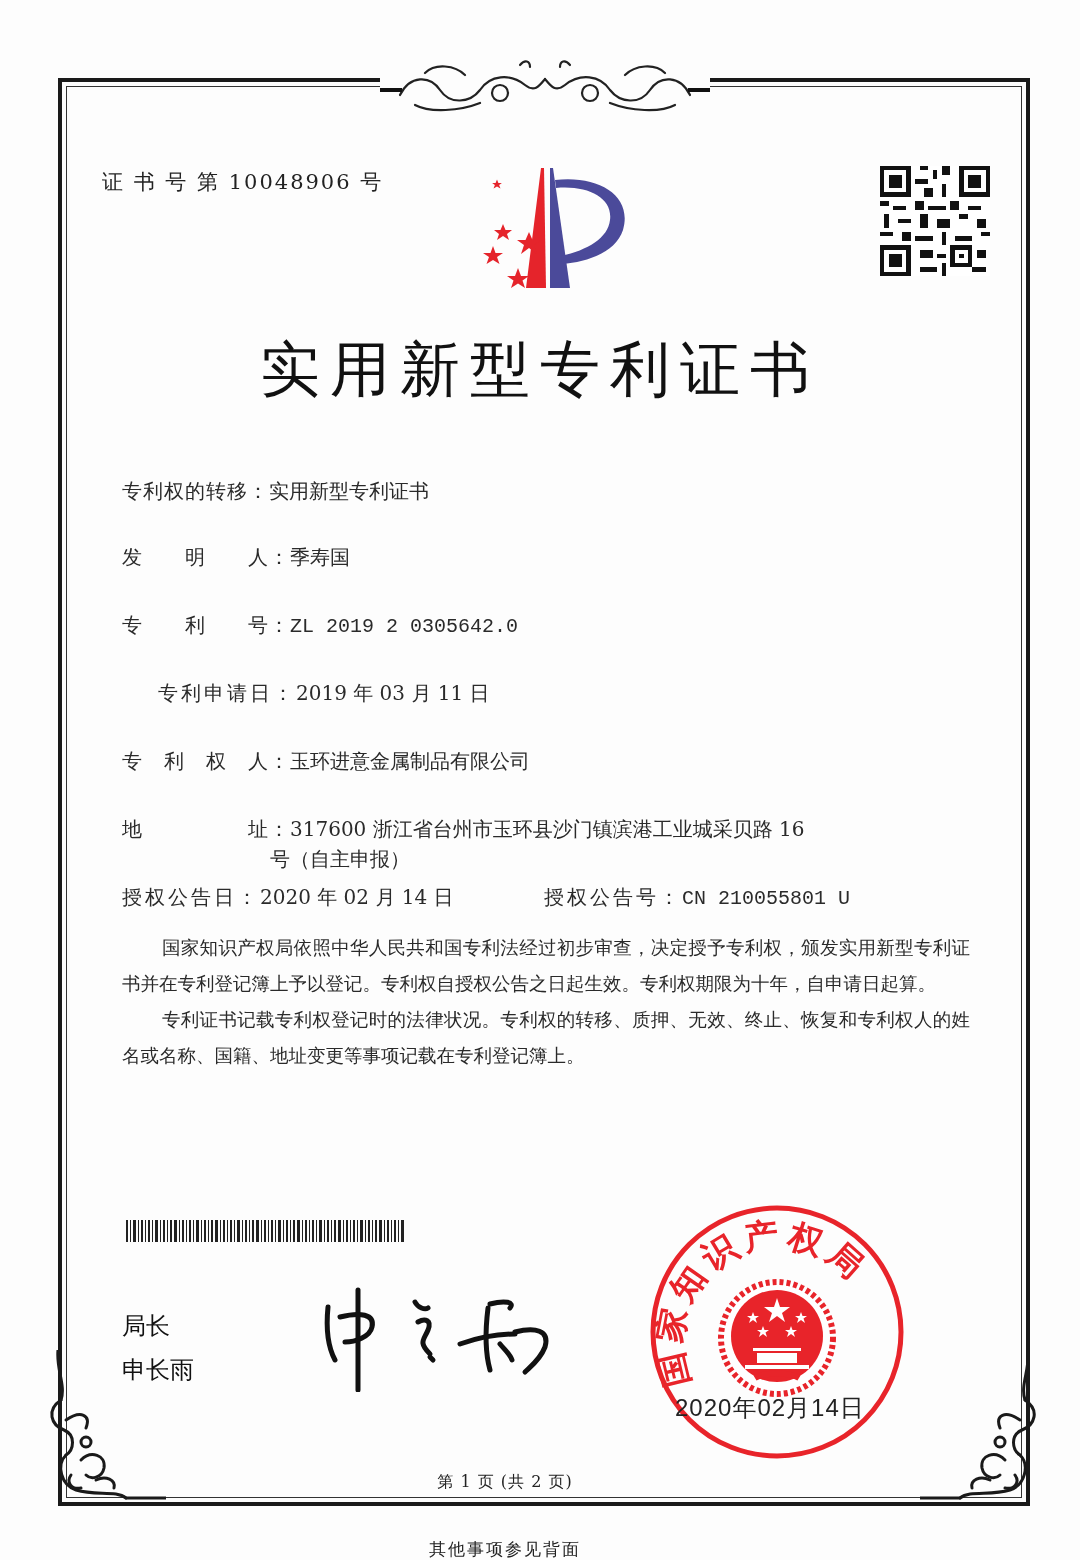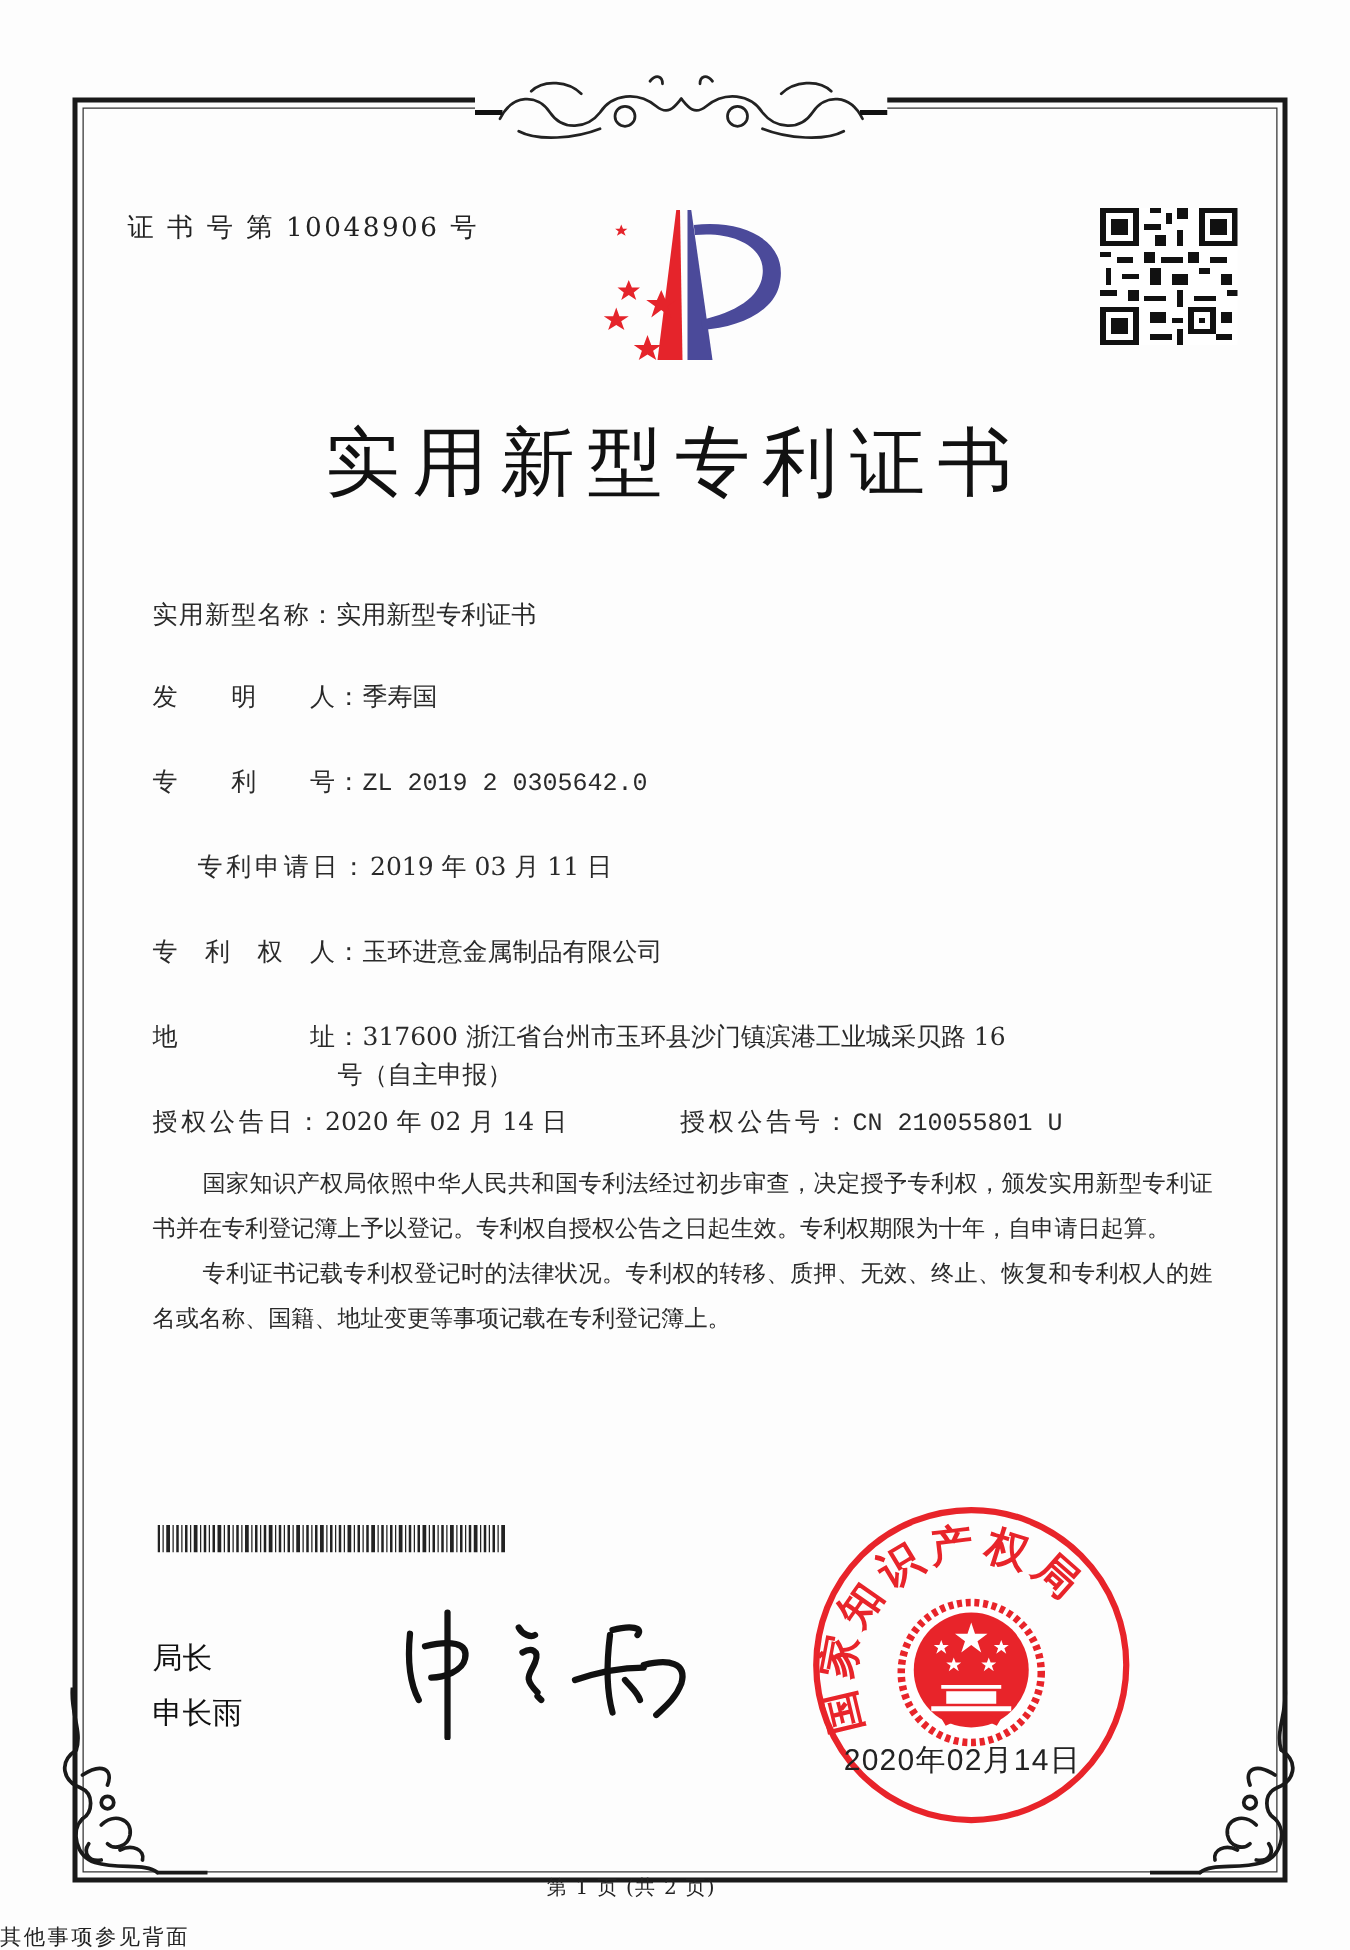--- a/index.html
+++ b/index.html
@@ -26,22 +26,22 @@
     .field { left: 122px; font-size: 20px; color: #2a2a2a; white-space: nowrap; }
     .field .lbl { display: inline-block; letter-spacing: 1px; }
     .field .val { display: inline-block; }
     .para { left: 122px; width: 848px; font-size: 18.5px; line-height: 36px; color: #2a2a2a; font-family: "DejaVu Sans", sans-serif; }
     .para p { margin: 0; text-indent: 40px; text-align: justify; }
     .barcode { left: 126px; top: 1220px; width: 280px; height: 22px; }
     .director { left: 122px; top: 1304px; font-size: 24px; line-height: 44px; font-family: "DejaVu Sans", sans-serif; color: #111; }
     .signature { left: 300px; top: 1282px; width: 260px; height: 110px; }
     .seal { left: 645px; top: 1200px; width: 265px; height: 265px; }
     .seal-date { left: 675px; top: 1392px; font-size: 24px; color: #222; font-family: "Liberation Sans", sans-serif; letter-spacing: 1px; }
-    .page-num { left: 0; width: 1010px; top: 1472px; text-align: center; font-size: 16px; letter-spacing: 1px; margin-top: 28px; }
-    .back-note { left: 0; width: 1010px; top: 1538px; font-size: 17px; letter-spacing: 2px; }
+    .page-num { left: 0; width: 1010px; top: 1472px; text-align: center; font-size: 16px; letter-spacing: 1px; }
+    .back-note { left: 0; width: 1010px; top: 1538px; text-align: center; font-size: 17px; letter-spacing: 2px; }
     .corner { width: 130px; height: 160px; }
   </style>
 </head>
 <body>
 
 <div class="abs frame-outer"></div>
 <div class="abs frame-inner"></div>
 
 <svg class="abs top-ornament" viewBox="0 0 330 60">
   <rect x="0" y="20" width="330" height="40" fill="#fdfdfd"></rect>
@@ -117,21 +117,21 @@
     <rect x="22" y="19" width="2" height="2"></rect>
       <rect x="9" y="23" width="4" height="1"></rect>
       <rect x="14" y="22" width="1" height="3"></rect>
     <rect x="21" y="23" width="3" height="1"></rect>
   </g>
 </svg>
 
 <div class="abs title">实用新型专利证书</div>
 
 <div class="abs field" style="top:478px;">
-  <span class="lbl">实用新型名称：</span><span class="val">实用新型专利证书</span>
+  <span class="lbl">专利权的转移：</span><span class="val">实用新型专利证书</span>
 </div>
 <div class="abs field" style="top:544px;">
   <span class="lbl">发　　明　　人：</span><span class="val">季寿国</span>
 </div>
 <div class="abs field" style="top:612px;">
   <span class="lbl">专　　利　　号：</span><span class="val" style="font-family:'Liberation Mono', monospace;">ZL 2019 2 0305642.0</span>
 </div>
 <div class="abs field" style="top:680px;">
   <span class="lbl" style="letter-spacing:3px;margin-left:36px;">专利申请日：</span><span class="val">2019 年 03 月 11 日</span>
 </div>

